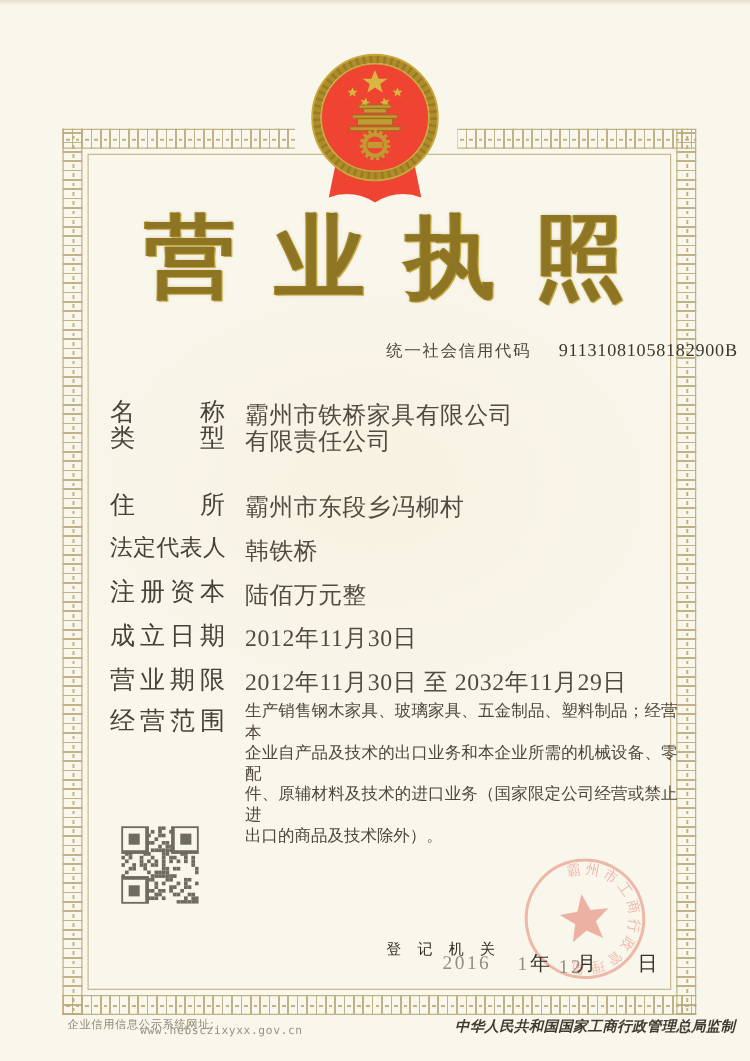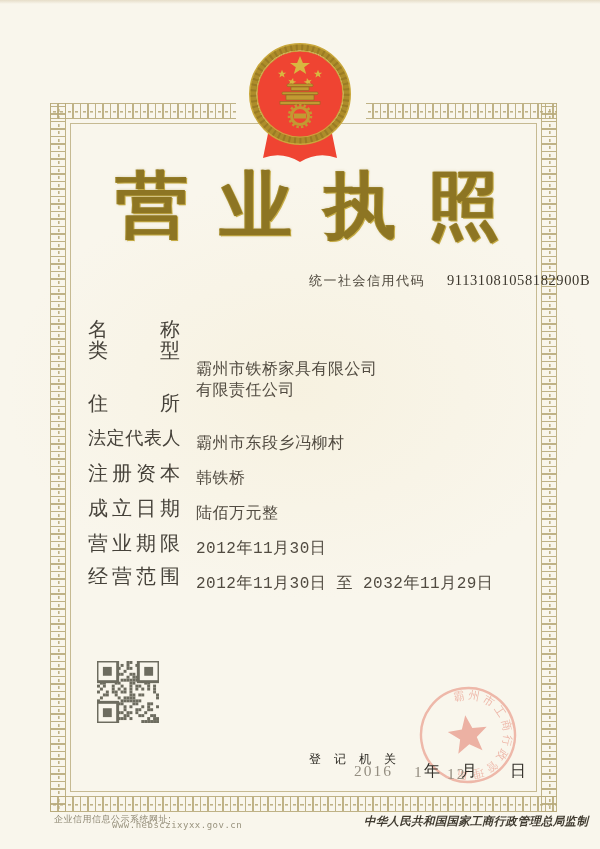--- a/index.html
+++ b/index.html
@@ -64,22 +64,22 @@
   #credit-value { font-family:"Liberation Serif", serif; font-size:14.5px; color:#3c372d; margin-left:22px; letter-spacing:.6px; }
 
   
   .row { position:absolute; left:88px; white-space:nowrap; }
   .flabel {
     display:inline-block; width:92px; font-size:20px; color:#46423a;
     text-align:justify; text-align-last:justify; vertical-align:top; letter-spacing:0;
   }
   .flabel.small { font-size:18.2px; letter-spacing:-.5px; }
   .fvalue {
-    display:inline-block; margin-left:16px; font-family:Liberation Mono, monospace;
-    font-size:16px; color:#514b41; vertical-align:top; padding-top:3px; letter-spacing:.5px;margin-top:40px;
+    display:inline-block; margin-left:16px; font-family:Liberation Serif, serif;
+    font-size:19px; color:#514b41; vertical-align:top; padding-top:3px; letter-spacing:.5px;
   }
   #scope-lines {
     position:absolute; left:196px; top:561px; width:346px;
     font-family:"Liberation Serif", serif; font-size:13.2px; line-height:16.6px;
     color:#4f473c; text-align:justify;
   }
   #scope-lines div { text-align-last:justify; }
   #scope-lines div:last-child { text-align-last:left; }
 
   
@@ -173,20 +173,26 @@
     <span class="flabel">注册资本</span><span class="fvalue">陆佰万元整</span>
   </div>
   <div class="row" style="top:495px">
     <span class="flabel">成立日期</span><span class="fvalue">2012年11月30日</span>
   </div>
   <div class="row" style="top:530px">
     <span class="flabel">营业期限</span><span class="fvalue">2012年11月30日  至  2032年11月29日</span>
   </div>
   <div class="row" style="top:563px">
     <span class="flabel">经营范围</span>
+  </div>
+  <div id="scope-lines">
+    <div>生产销售钢木家具、玻璃家具、五金制品、塑料制品；经营本</div>
+    <div>企业自产品及技术的出口业务和本企业所需的机械设备、零配</div>
+    <div>件、原辅材料及技术的进口业务（国家限定公司经营或禁止进</div>
+    <div>出口的商品及技术除外）。</div>
   </div>
 
   <svg id="qr" viewBox="0 0 21 21">
       <g fill="#6d6c5f">
         <rect x="10" y="0" width="1" height="1"></rect>
         <rect x="11" y="0" width="1" height="1"></rect>
         <rect x="8" y="1" width="1" height="1"></rect>
         <rect x="10" y="1" width="1" height="1"></rect>
         <rect x="13" y="1" width="1" height="1"></rect>
         <rect x="7" y="2" width="1" height="1"></rect>

